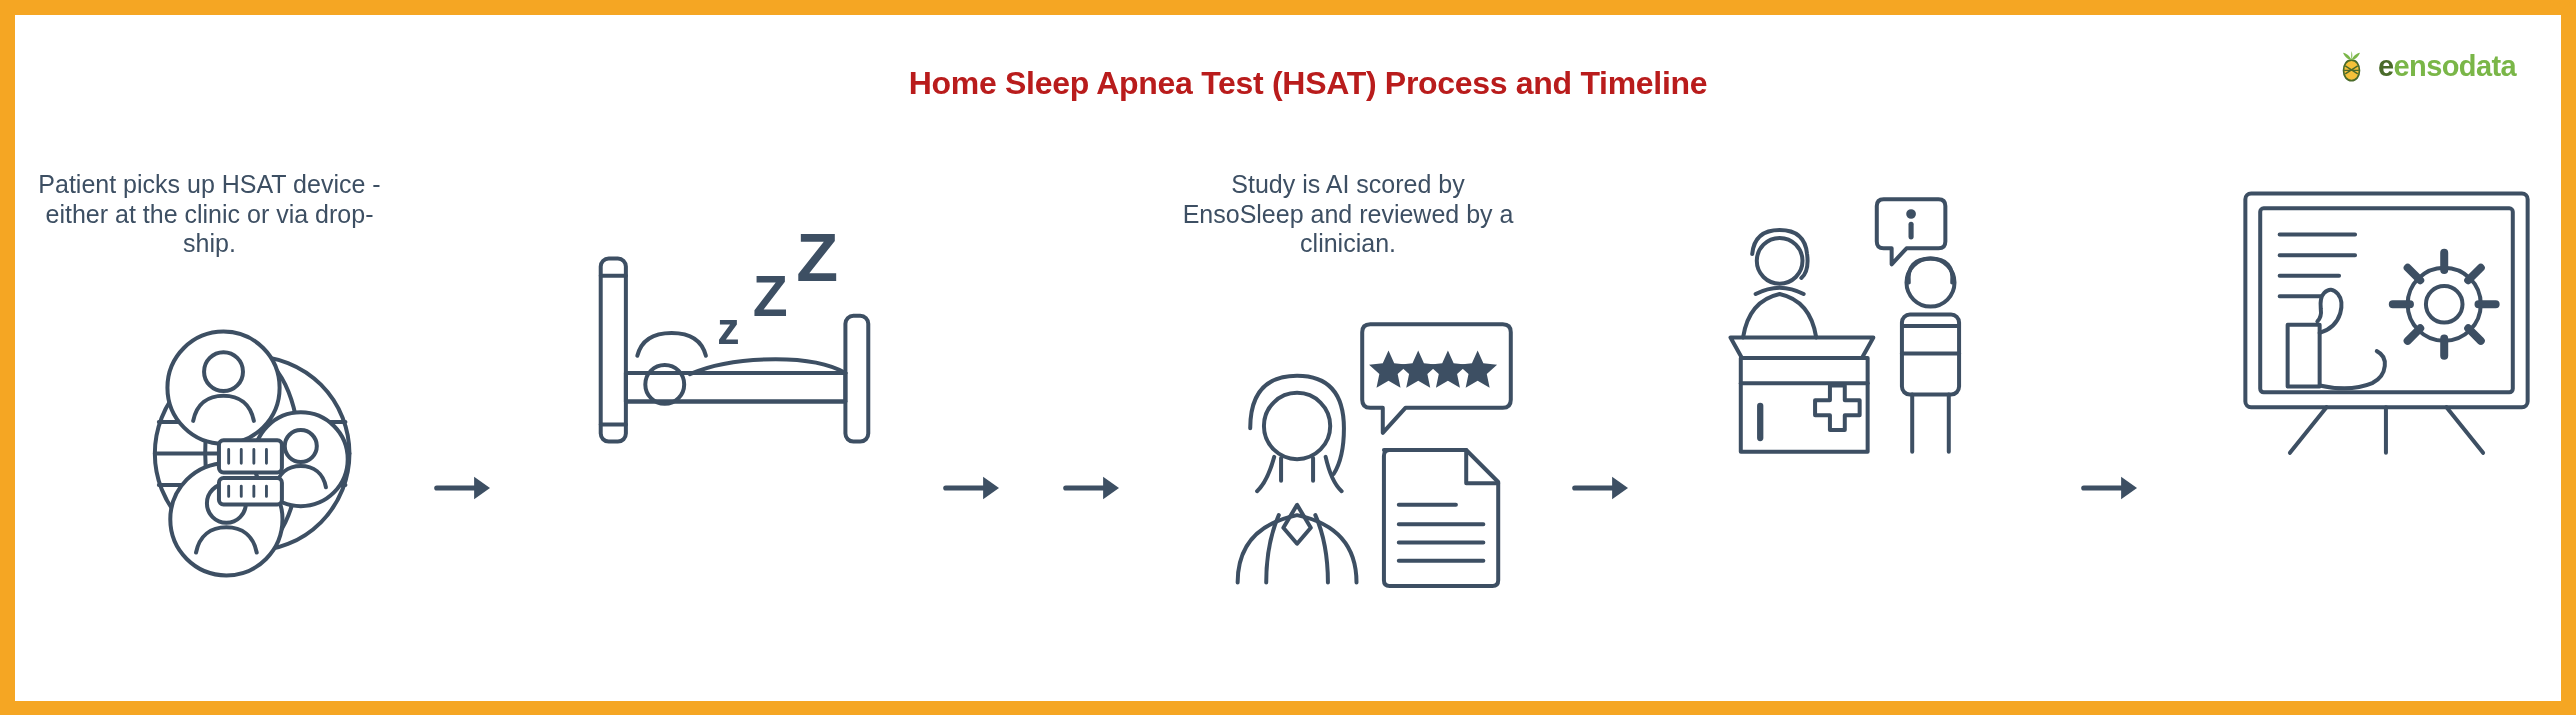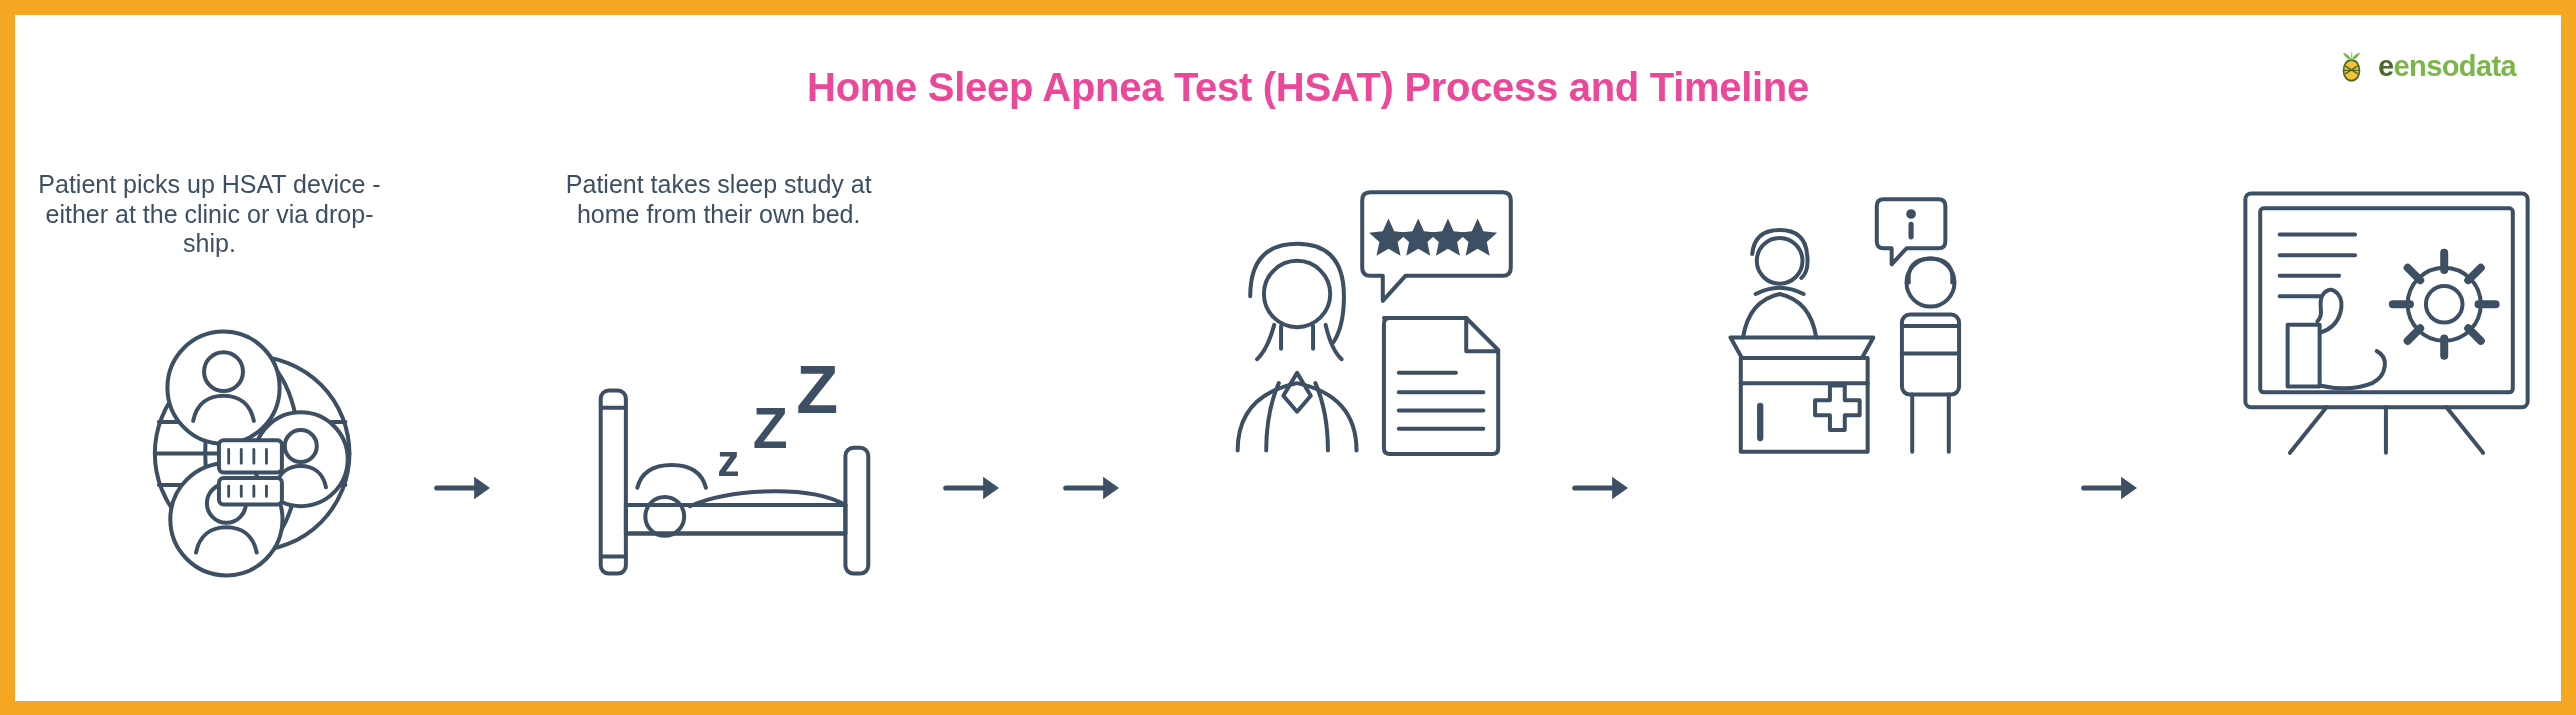--- a/index.html
+++ b/index.html
@@ -36,23 +36,23 @@
     color: #7ab648;
     letter-spacing: -0.6px;
   }
   #logo .logo-text .dk { color: #4a6b2a; }
   #title {
     position: absolute;
     top: 50px;
     left: 0;
     width: 100%;
     text-align: center;
-    font-size: 40px;
+    font-size: 32px;
     font-weight: bold;
-    color: #ec4899;
+    color: #b91c1c;
     letter-spacing: -0.3px;
     padding-left: 40px;
   }
   #steps {
     position: absolute;
     top: 155px;
     left: 23px;
     right: 23px;
     height: 492px;
     display: flex;
@@ -157,21 +157,20 @@
       </div>
 
       <div class="arrow">
         <svg width="63" height="34" viewBox="0 0 110 60">
           <path d="M6 30 H84" stroke="#3d4f63" stroke-width="9" stroke-linecap="round" fill="none"></path>
           <path d="M72 10 L100 30 L72 50 Z" class="fl"></path>
         </svg>
       </div>
 
       <div class="step">
-        <div class="step-caption">Patient takes sleep study at home from their own bed.</div>
         <div class="step-art">
           <svg width="303" height="275" viewBox="0 0 530 480">
             <g class="ln">
 
               <rect x="24" y="130" width="44" height="320" rx="14"></rect>
               <path d="M24 160 H68 M24 420 H68"></path>
 
               <rect x="452" y="230" width="40" height="220" rx="14"></rect>
 
               <path d="M68 330 H452 M68 380 H452"></path>
@@ -202,20 +201,21 @@
 
 
       <div class="arrow">
         <svg width="63" height="34" viewBox="0 0 110 60">
           <path d="M6 30 H84" stroke="#3d4f63" stroke-width="9" stroke-linecap="round" fill="none"></path>
           <path d="M72 10 L100 30 L72 50 Z" class="fl"></path>
         </svg>
       </div>
 
       <div class="step">
+        <div class="step-caption">Study is AI scored by EnsoSleep and reviewed by a clinician.</div>
         <div class="step-art">
           <svg width="303" height="280" viewBox="0 0 530 490">
 
             <g class="ln">
               <path d="M268 18 H500 q14 0 14 14 V150 q0 14 -14 14 H330 l-40 44 v-44 h-22 q-14 0 -14 -14 V32 q0 -14 14 -14 Z"></path>
             </g>
             <g class="fl">
               <path d="M300 64 l10 22 l24 3 l-18 16 l5 24 l-21 -12 l-21 12 l5 -24 l-18 -16 l24 -3 Z"></path>
               <path d="M352 64 l10 22 l24 3 l-18 16 l5 24 l-21 -12 l-21 12 l5 -24 l-18 -16 l24 -3 Z"></path>
               <path d="M404 64 l10 22 l24 3 l-18 16 l5 24 l-21 -12 l-21 12 l5 -24 l-18 -16 l24 -3 Z"></path>

